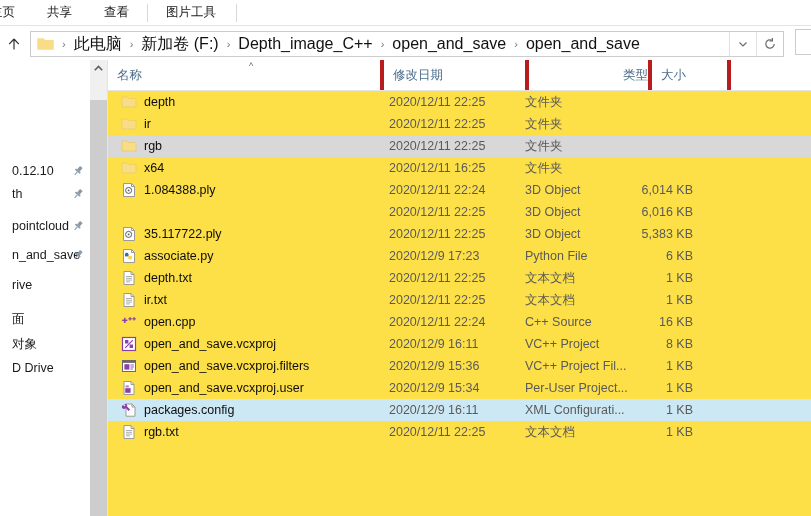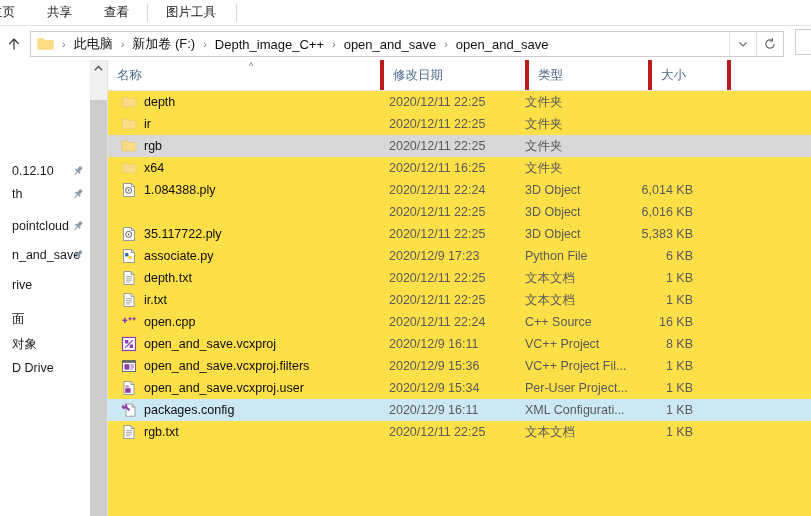--- a/index.html
+++ b/index.html
@@ -92,21 +92,21 @@
     height: 100%;
     padding-left: 6px;
     overflow: hidden;
   }
   .crumb-folder-icon {
     width: 17px; height: 14px;
     margin-right: 2px;
     flex: none;
   }
   .crumb {
-    font-size: 13px;
+    font-size: 16px;
     color: #111111;
     white-space: nowrap;
     padding: 0 2px;
     cursor: default;
   }
   .crumb-sep {
     color: #777777;
     font-size: 11px;
     padding: 0 6px;
     flex: none;
@@ -405,21 +405,21 @@
   <div class="filelist">
 
     <div class="col-header">
       <div class="col-head" style="left:0px; width:272px;">
         <span>名称</span>
         <span class="sort-caret">^</span>
       </div>
       <div class="col-head sep" style="left:272px; width:145px;">
         <span>修改日期</span>
       </div>
-      <div class="col-head sep" style="left:417px; width:123px;">
+      <div class="col-head sep" style="left:417px; width:123px;justify-content:flex-end;">
         <span>类型</span>
       </div>
       <div class="col-head sep" style="left:540px; width:79px;">
         <span>大小</span>
       </div>
       <div class="col-head sep" style="left:619px; width:84px;"></div>
     </div>
 
     <div class="rows">
 

